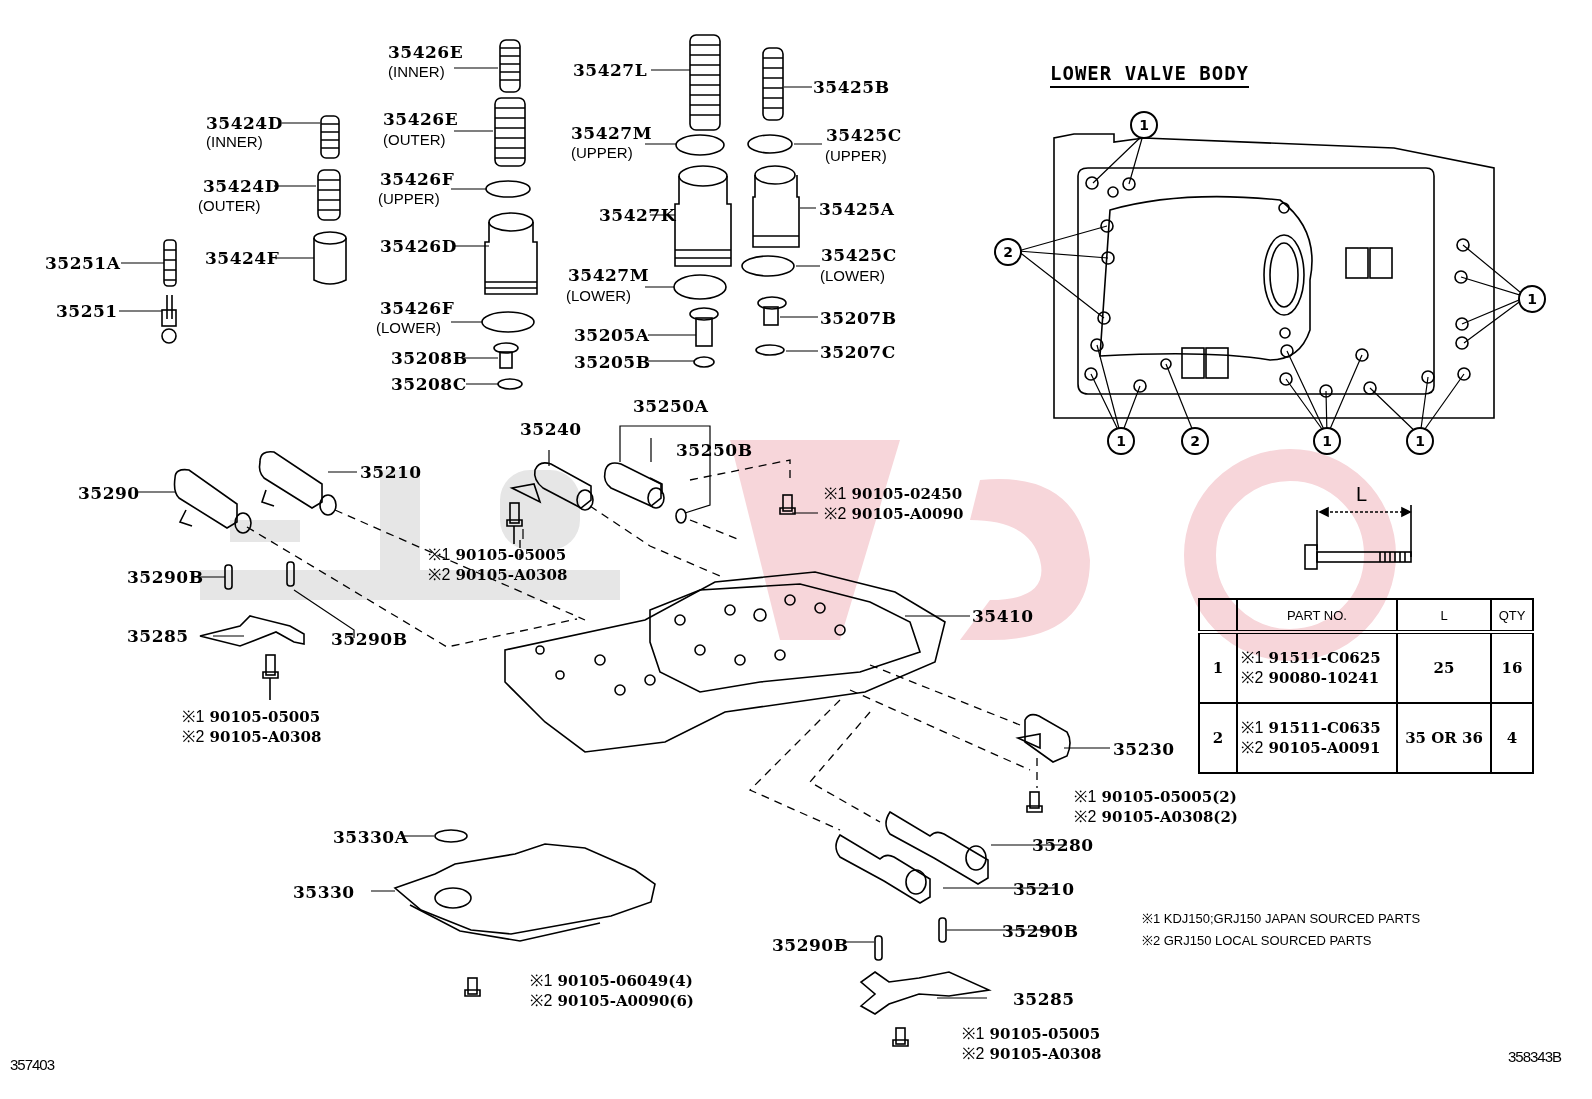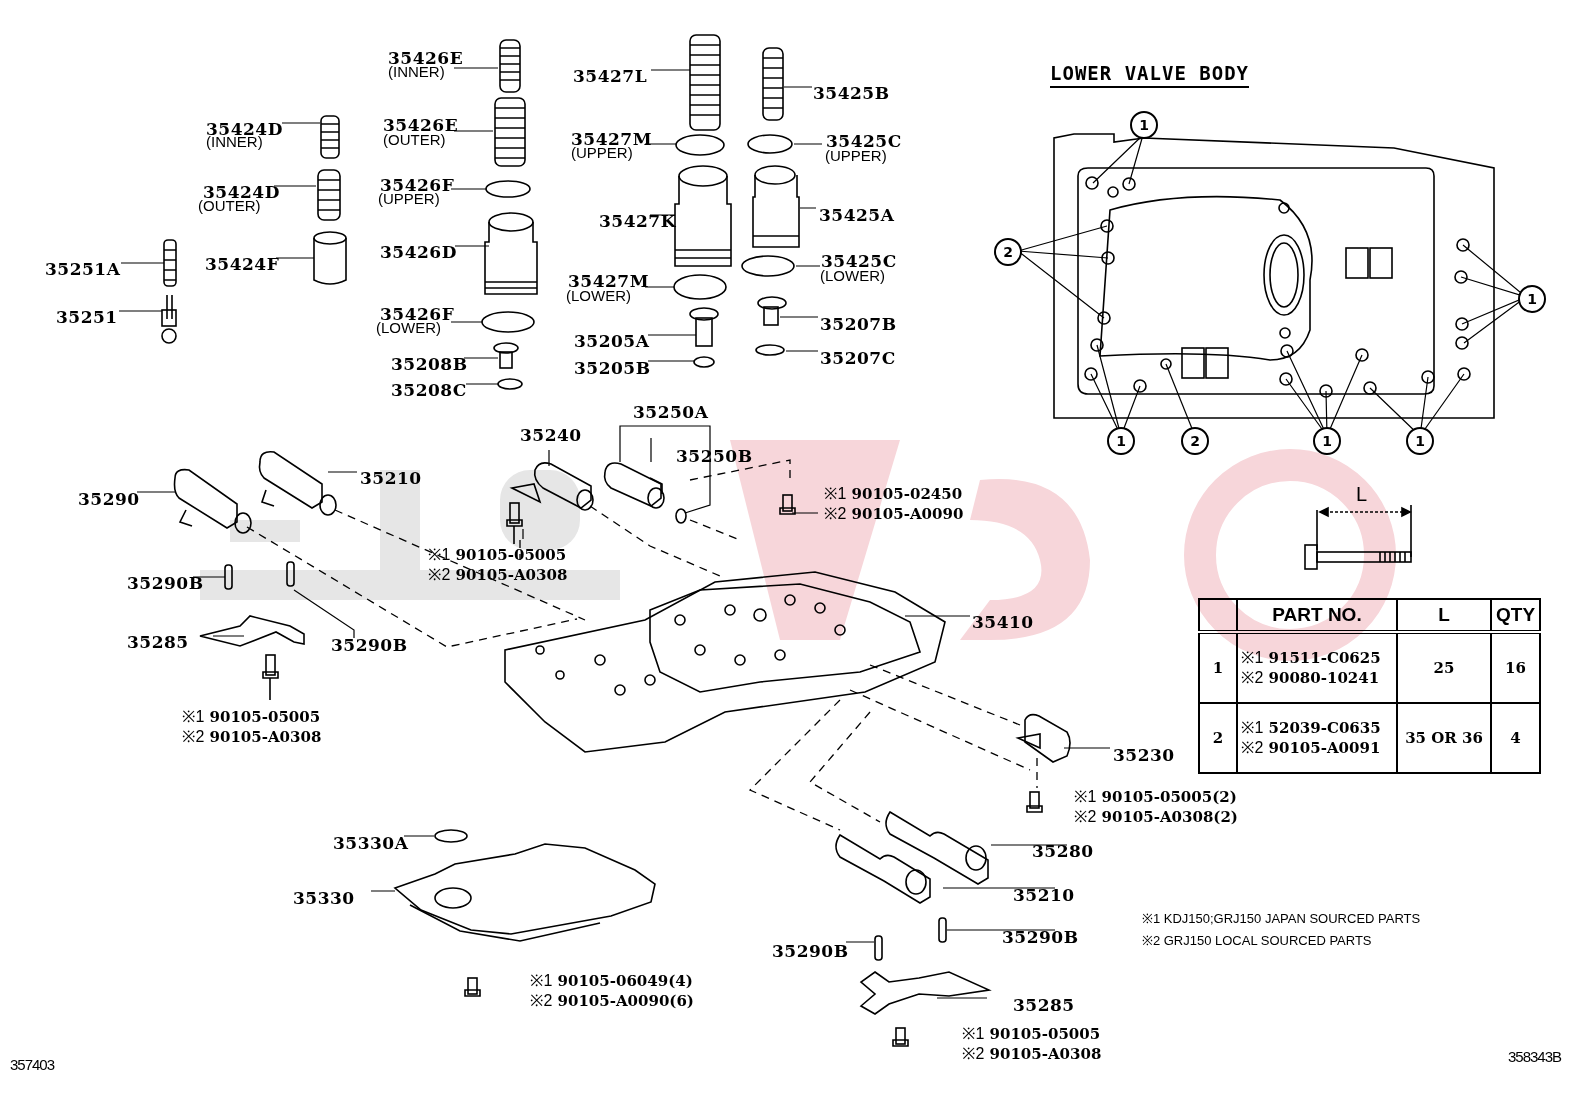--- a/index.html
+++ b/index.html
@@ -1,28 +1,28 @@
 <!DOCTYPE html>
 <html><head>
 <meta charset="utf-8">
 <style>
   html,body{margin:0;padding:0;background:#fff;}
   body{width:1592px;height:1099px;position:relative;overflow:hidden;font-family:"DejaVu Sans",sans-serif;color:#000;}
   #stage{position:absolute;left:0;top:0;width:1592px;height:1099px;}
   svg.draw{position:absolute;left:0;top:0;width:1592px;height:1099px;}
-  .lbl{position:absolute;font-family:"DejaVu Serif",serif;font-weight:bold;font-size:17px;line-height:18px;white-space:nowrap;letter-spacing:0.5px;margin-top:6px;}
+  .lbl{position:absolute;font-family:"DejaVu Serif",serif;font-weight:bold;font-size:17px;line-height:18px;white-space:nowrap;letter-spacing:0.5px;}
   .sub{position:absolute;font-family:"Liberation Sans",sans-serif;font-size:15px;line-height:16px;white-space:nowrap;}
   .ref{position:absolute;font-family:"DejaVu Serif",serif;font-weight:bold;font-size:15px;line-height:20px;white-space:nowrap;}
   .ref .m{font-family:"Liberation Sans",sans-serif;font-weight:normal;font-size:16px;}
   .title{position:absolute;font-family:"DejaVu Sans Mono",monospace;font-weight:bold;font-size:19px;border-bottom:2px solid #000;padding-bottom:2px;letter-spacing:1px;}
   .note{position:absolute;font-family:"Liberation Sans",sans-serif;font-size:13px;line-height:22px;white-space:nowrap;}
   .code{position:absolute;font-family:"Liberation Sans",sans-serif;font-size:15px;letter-spacing:-1px;}
   table.bolt{position:absolute;left:1198px;top:598px;border-collapse:collapse;font-family:"Liberation Sans",sans-serif;}
   table.bolt td,table.bolt th{border:2px solid #000;text-align:center;padding:0 4px;}
-  table.bolt th{font-weight:bold;font-size:19px;height:30px;border-bottom:4px double #000;}
+  table.bolt th{font-weight:normal;font-size:13px;height:30px;border-bottom:4px double #000;}
   table.bolt td{font-family:"DejaVu Serif",serif;font-weight:bold;font-size:15px;height:68px;}
   table.bolt td.pn{text-align:left;line-height:20px;padding:0 3px;}
   table.bolt td.pn .m{font-family:"Liberation Sans",sans-serif;font-weight:normal;font-size:16px;}
   .circ{position:absolute;width:24px;height:24px;border:2px solid #000;border-radius:50%;text-align:center;line-height:24px;font-family:"DejaVu Sans",sans-serif;font-size:14px;font-weight:bold;background:#fff;}
 </style>
 </head>
 <body>
 
 <div id="stage">
 
@@ -393,21 +393,21 @@
       <td class="pn">
         <div><span class="m">※1</span> <span>91511-C0625</span></div>
         <div><span class="m">※2</span> <span>90080-10241</span></div>
       </td>
       <td>25</td>
       <td>16</td>
     </tr>
     <tr>
       <td>2</td>
       <td class="pn">
-        <div><span class="m">※1</span> <span>52039-C0635</span></div>
+        <div><span class="m">※1</span> <span>91511-C0635</span></div>
         <div><span class="m">※2</span> <span>90105-A0091</span></div>
       </td>
       <td>35 OR 36</td>
       <td>4</td>
     </tr>
   </tbody>
     </table>
 
   <div class="note" style="left:1142px;top:908px">
     <div>※1 KDJ150;GRJ150 JAPAN SOURCED PARTS</div>

